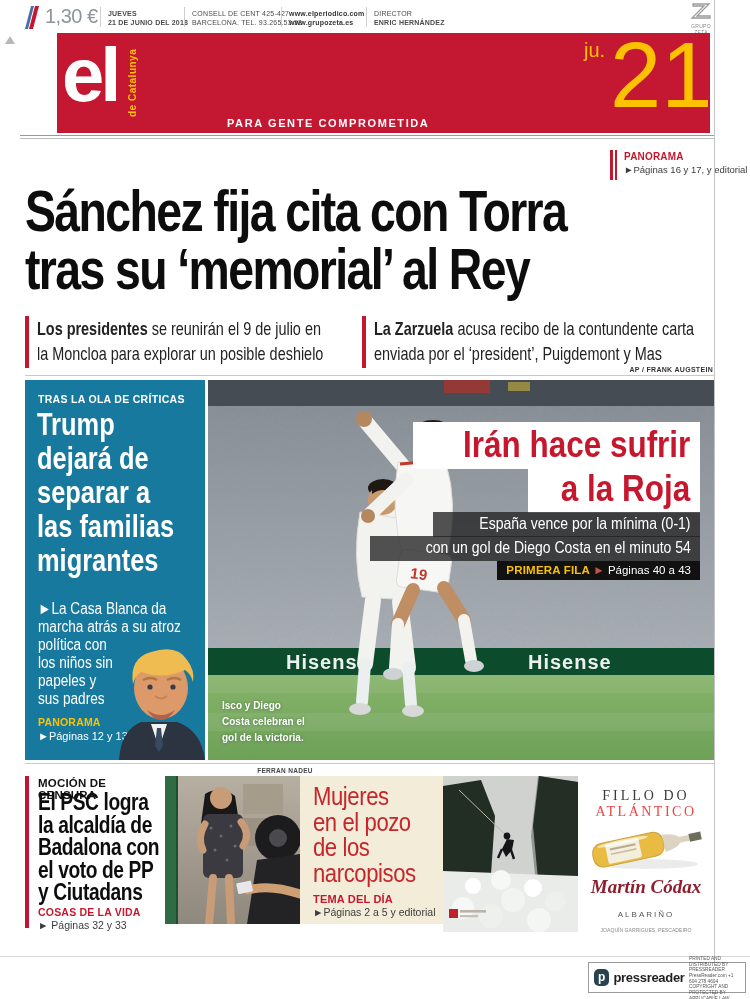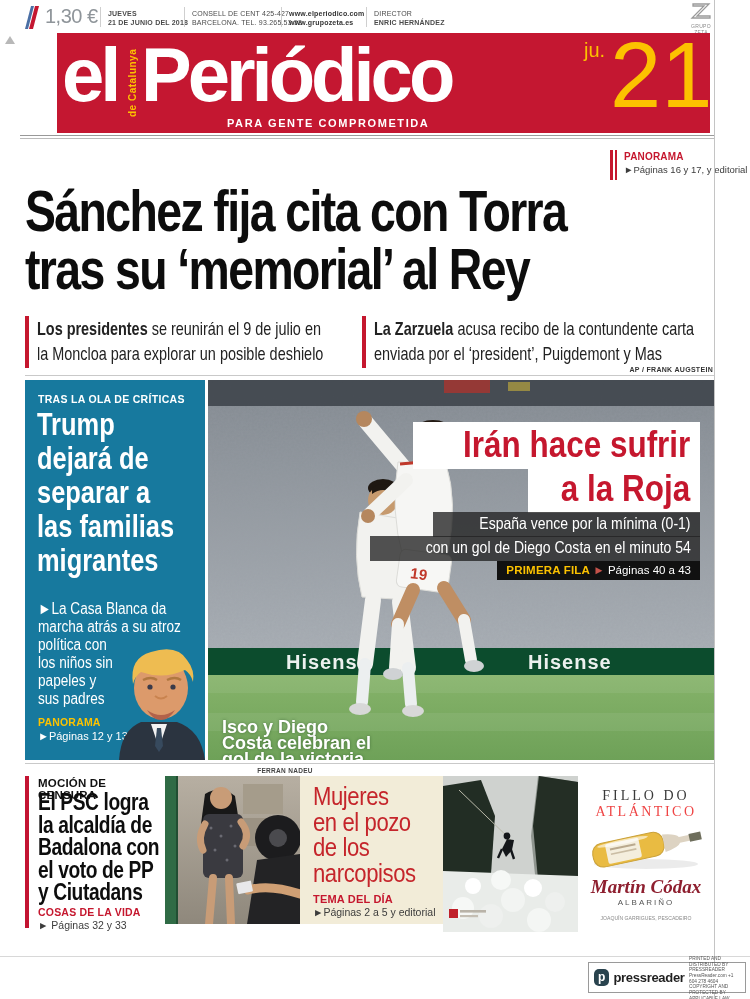--- a/index.html
+++ b/index.html
@@ -61,21 +61,20 @@
       <svg width="22" height="16" viewBox="0 0 22 16">
         <path d="M3 1 L19 1 L7 13 L20 13 L20 15 L2 15 L14 3 L3 3 Z" fill="none" stroke="#9a9a9a" stroke-width="1.3"></path>
       </svg>
       <div style="font-size:5px;color:#8a8a8a;letter-spacing:.3px;">GRUPO ZETA</div>
     </div>
   </div>
 
   <div class="abs mast" style="left:57px;top:33px;width:653px;height:100px;">
     <span class="abs white-b" style="left:5px;top:4px;font-size:76px;letter-spacing:-4px;line-height:76px;">el</span>
     <span class="abs yellow" style="left:70px;top:10px;height:74px;writing-mode:vertical-rl;transform:rotate(180deg);font-size:10px;font-weight:bold;letter-spacing:.5px;">de Catalunya</span>
-    <span class="abs white-b" style="left:84px;top:4px;font-size:76px;letter-spacing:-4px;line-height:76px;">Periódico</span>
     <span class="abs white-b" style="left:170px;top:84px;font-size:11px;letter-spacing:1.6px;">PARA GENTE COMPROMETIDA</span>
     <span class="abs yellow" style="left:527px;top:6px;font-size:20px;">ju.</span>
     <span class="abs yellow" style="left:553px;top:-8px;font-size:92px;line-height:100px;">21</span>
   </div>
   <div class="hair" style="left:20px;top:135px;width:694px;height:1px;background:#999;"></div>
   <div class="hair" style="left:20px;top:138px;width:694px;height:1px;background:#bbb;"></div>
 
   <div class="abs" style="left:610px;top:150px;width:3px;height:30px;background:#c5172e;"></div>
   <div class="abs" style="left:615px;top:150px;width:2px;height:30px;background:#c5172e;"></div>
   <div class="abs" style="left:624px;top:151px;">
@@ -212,21 +211,21 @@
     </div>
     <div class="abs" style="right:14px;top:156px;">
       <span class="ov-dark" style="display:inline-block;font-size:16.5px;line-height:19px;">
         <span class="cx s85 o-r">con un gol de Diego Costa en el minuto 54</span></span>
     </div>
     <div class="abs" style="right:14px;top:181px;background:#111;color:#fff;padding:3px 9px 4px;font-size:11.5px;">
       <span class="kick yellow">PRIMERA FILA</span>
       <span style="color:#c5524a;">►</span>
       <span>Páginas 40 a 43</span>
     </div>
-    <div class="abs" style="left:14px;top:318px;font-size:18px;font-weight:bold;color:#fff;line-height:16px;text-shadow:0 0 3px rgba(40,80,40,.6);margin-top:21px;">
+    <div class="abs" style="left:14px;top:318px;font-size:10px;font-weight:bold;color:#fff;line-height:16px;text-shadow:0 0 3px rgba(40,80,40,.6);">
       <span class="cap-line">Isco y Diego</span>
       <span class="cap-line">Costa celebran el</span>
       <span class="cap-line">gol de la victoria.</span>
     </div>
   </div>
 
   <div class="hair" style="left:25px;top:763px;width:689px;height:1px;"></div>
 
   <div class="abs" style="left:25px;top:772px;width:140px;height:160px;">
     <div class="abs" style="left:0;top:4px;width:4px;height:152px;background:#c31432;"></div>
@@ -323,21 +322,21 @@
         <rect x="8" y="10" width="72" height="24" rx="10" fill="#e9bb42" stroke="#caa139" stroke-width="1"></rect>
         <path d="M80 14 q14 2 16 6 l12 0 l0 6 l-12 0 q-2 4 -16 6 Z" fill="#ddd3c2"></path>
         <rect x="106" y="19" width="12" height="8" fill="#6e6e5c"></rect>
         <rect x="22" y="12" width="34" height="20" rx="2" fill="#f4eedd"></rect>
         <rect x="26" y="17" width="26" height="2" fill="#b9a98e"></rect>
         <rect x="26" y="22" width="26" height="1.6" fill="#cabda4"></rect>
         <ellipse cx="40" cy="13" rx="26" ry="2.4" fill="#ffffff" opacity=".6"></ellipse>
       </g>
     </svg>
     <div class="serif" style="font-size:19px;font-weight:bold;font-style:italic;color:#8e1f2f;margin-top:2px;">Martín Códax</div>
-    <div style="font-size:8px;letter-spacing:2px;color:#555;margin-top:0;">ALBARIÑO</div>
+    <div style="font-size:8px;letter-spacing:2px;color:#555;margin-top:12px;">ALBARIÑO</div>
     <div style="font-size:6px;color:#8a8a8a;margin-top:8px;transform:scale(.85);">JOAQUÍN GARRIGUES, PESCADEIRO</div>
   </div>
 
   <div class="hair" style="left:714px;top:0;width:1px;height:999px;background:#c4c4c4;"></div>
 
   <div class="hair" style="left:0;top:956px;width:750px;height:1px;background:#d8d8d8;"></div>
   <div class="abs" style="left:588px;top:962px;width:156px;height:29px;border:1px solid #9a9a9a;background:#fff;display:flex;align-items:center;">
     <span style="display:inline-block;width:17px;height:17px;margin-left:5px;border-radius:5px;background:#29434e;color:#fff;font-weight:bold;font-size:12px;line-height:17px;text-align:center;">p</span>
     <span style="font-size:13px;font-weight:bold;color:#1f1f1f;margin-left:4px;letter-spacing:-.3px;">pressreader</span>
     <span style="display:inline-block;margin-left:4px;width:62px;font-size:5px;line-height:6px;color:#555;transform:scale(.95);transform-origin:0 50%;">

